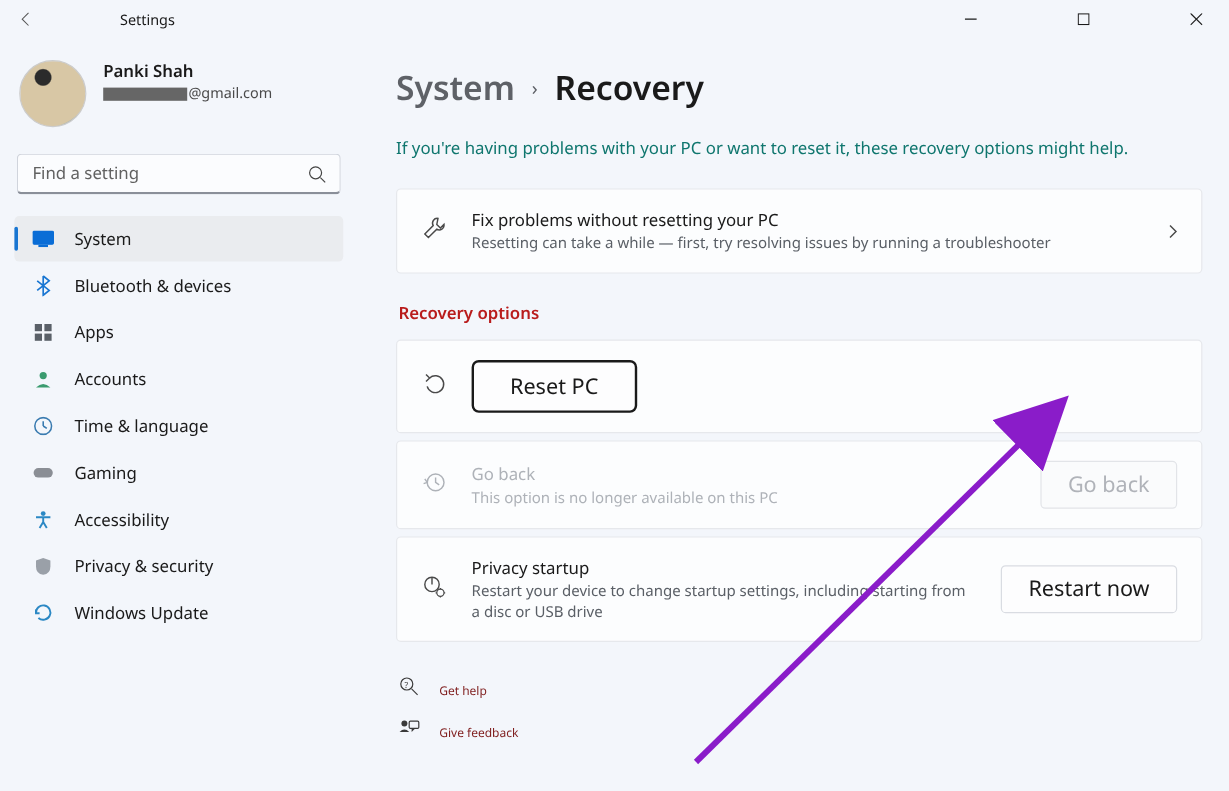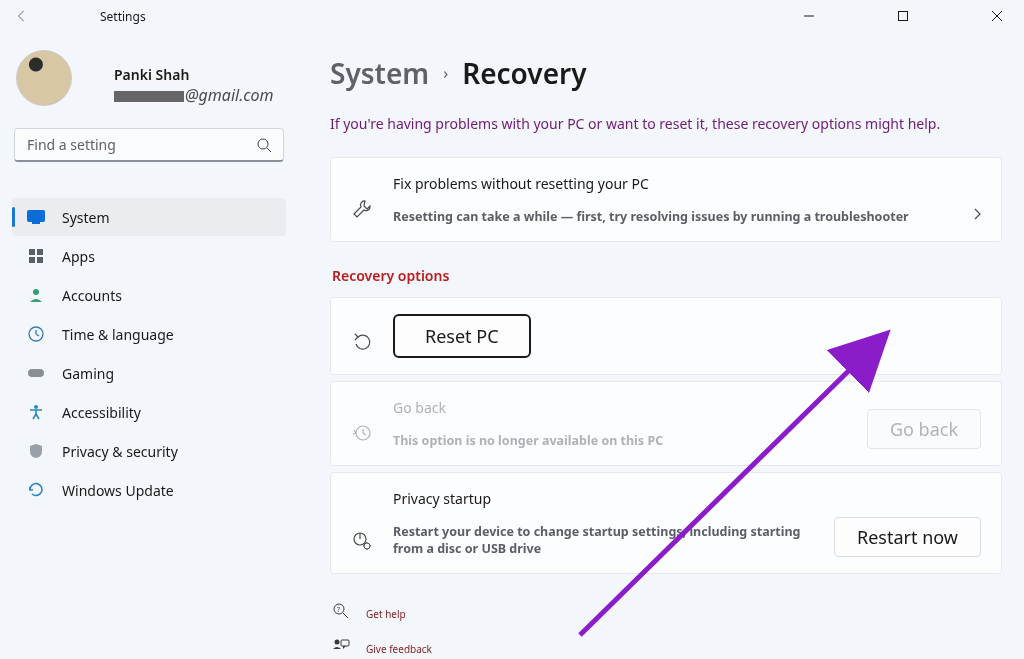--- a/index.html
+++ b/index.html
@@ -6,50 +6,50 @@
 body { background: #f3f6fb; width: 1024px; height: 659px; overflow: hidden; position: relative; }
 
 .titlebar { height: 32px; display: flex; align-items: center; padding: 0 4px 0 10px; gap: 48px; }
 .titlebar .back { width: 24px; height: 24px; display:flex; align-items:center; justify-content:center; color:#555; }
 .titlebar .title { margin-left: 18px; font-size: 12px; color: #1a1a1a; }
 .titlebar .spacer { flex: 1; }
 .titlebar .winbtn { width: 46px; height: 32px; display:flex; align-items:center; justify-content:center; color:#1a1a1a; font-size:10px; }
 
 .app { display: flex; height: calc(659px - 32px); }
 .sidebar { width: 302px; padding: 8px 12px 8px 8px; }
-.account { display:flex; align-items:flex-end; padding: 10px 6px 22px 8px; gap: 28px; }
+.account { display:flex; align-items:flex-start; padding: 10px 6px 22px 8px; }
 .avatar { width: 56px; height: 56px; border-radius: 50%; background: radial-gradient(circle at 35% 25%, #2b2b2b 12%, #d8c7a5 14% 78%, #7ea7c9 82%); border: 1px solid #ccc; flex-shrink:0; }
 .account-text { margin-left: 14px; }
 .account-name { font-size: 14px; font-weight: 600; color:#1a1a1a; }
-.account-email { font-size: 16px; color:#4a4a4a;font-style:italic; }
+.account-email { font-size: 12px; color:#4a4a4a; }
 .account-email .redact { display:inline-block; width: 70px; height: 11px; background:#666; vertical-align:middle; margin-right:1px; }
 
-.search { position:relative; margin: 0 6px 36px 6px; }
+.search { position:relative; margin: 0 6px 18px 6px; }
 .search input { width:100%; height:34px; border:1px solid #d0d4dc; border-bottom:2px solid #8a8f99; border-radius:4px; background:#fbfcfe; padding:0 36px 0 12px; font-size:14px; color:#333; }
 .search input::placeholder{ color:#616161; }
 .search .sicon { position:absolute; right:12px; top:8px; color:#444; }
 
 .nav { list-style:none; }
 .nav li { display:flex; align-items:center; height:38px; padding:0 10px 0 14px; border-radius:4px; margin:1px 4px; font-size:14px; color:#1a1a1a; cursor:default; position:relative; }
 .nav li .nicon { width:20px; height:20px; margin-right:16px; display:flex; align-items:center; justify-content:center; }
 .nav li.active { background:#eaecef; }
 .nav li.active::before { content:""; position:absolute; left:0; top:9px; bottom:9px; width:3px; background:#1976d2; border-radius:2px; }
 
 .main { flex:1; padding: 22px 22px 0 28px; overflow-y:auto; }
 .breadcrumb { display:flex; align-items:center; gap:14px; margin-bottom:22px; }
 .breadcrumb .bc1 { font-size:28px; font-weight:600; color:#5e6167; }
 .breadcrumb .chev { color:#5e6167; font-size:16px; }
 .breadcrumb .bc2 { font-size:28px; font-weight:600; color:#1a1a1a; }
-.intro { font-size:14px; color:#701a75; margin-bottom:24px; }
-
-.card { background:#fcfdfe; border:1px solid #e6e8ec; border-radius:4px; padding:16px 20px; display:flex; align-items:flex-end; gap:20px; margin-bottom:6px; }
+.intro { font-size:14px; color:#0f766e; margin-bottom:24px; }
+
+.card { background:#fcfdfe; border:1px solid #e6e8ec; border-radius:4px; padding:16px 20px; display:flex; align-items:center; gap:20px; margin-bottom:6px; }
 .card .cicon { width:22px; color:#4a4a4a; flex-shrink:0; }
 .card .ctext { flex:1; }
 .card .ctitle { font-size:14px; color:#1a1a1a; }
-.card .cdesc { font-size:12.5px; color:#5a5f66; margin-top:15px;font-weight:bold; }
+.card .cdesc { font-size:12.5px; color:#5a5f66; margin-top:1px; }
 .card .ctail { color:#4a4a4a; }
 .card.disabled .ctitle, .card.disabled .cdesc, .card.disabled .cicon { color:#aeb2b8; }
 
 .section-label { font-size:14px; font-weight:600; color:#b91c1c; margin: 24px 0 12px 2px; }
 
 .btn { background:#fdfdfe; border:1px solid #d9dce2; border-radius:4px; padding:7px 22px; font-size:18px; color:#1a1a1a; cursor:default; white-space:nowrap; }
 .btn.outlined { border:2px solid #1a1a1a; border-radius:6px; padding:8px 30px; }
 .btn.disabled { color:#b0b3b9; border-color:#e2e4e8; background:#fafbfc; }
 
 .helplinks { margin-top:22px; }
@@ -107,20 +107,28 @@
     </div>
     <ul class="nav">
       <li class="active">
           <span class="nicon">
             <svg width="18" height="14">
               <rect x="0.5" y="0.5" width="17" height="11" rx="1" fill="#0a6dd6" stroke="#0a6dd6"></rect>
               <rect x="5" y="12" width="8" height="2" fill="#0a6dd6"></rect>
             </svg>
           </span>
           <span>System</span>
+        </li>
+      <li>
+          <span class="nicon">
+            <svg width="14" height="18" viewBox="0 0 14 18">
+              <path d="M7 1 L12 5 L7 9 L12 13 L7 17 V1 M2 5 L7 9 M2 13 L7 9" stroke="#1976d2" stroke-width="1.4" fill="none"></path>
+            </svg>
+          </span>
+          <span>Bluetooth &amp; devices</span>
         </li>
       <li>
           <span class="nicon">
             <svg width="16" height="16" viewBox="0 0 16 16">
               <rect x="1" y="1" width="6" height="6" fill="#5a6068"></rect>
               <rect x="9" y="1" width="6" height="6" fill="#5a6068"></rect>
               <rect x="1" y="9" width="6" height="6" fill="#5a6068"></rect>
               <rect x="9" y="9" width="6" height="6" fill="#5a6068"></rect>
             </svg>
           </span>

